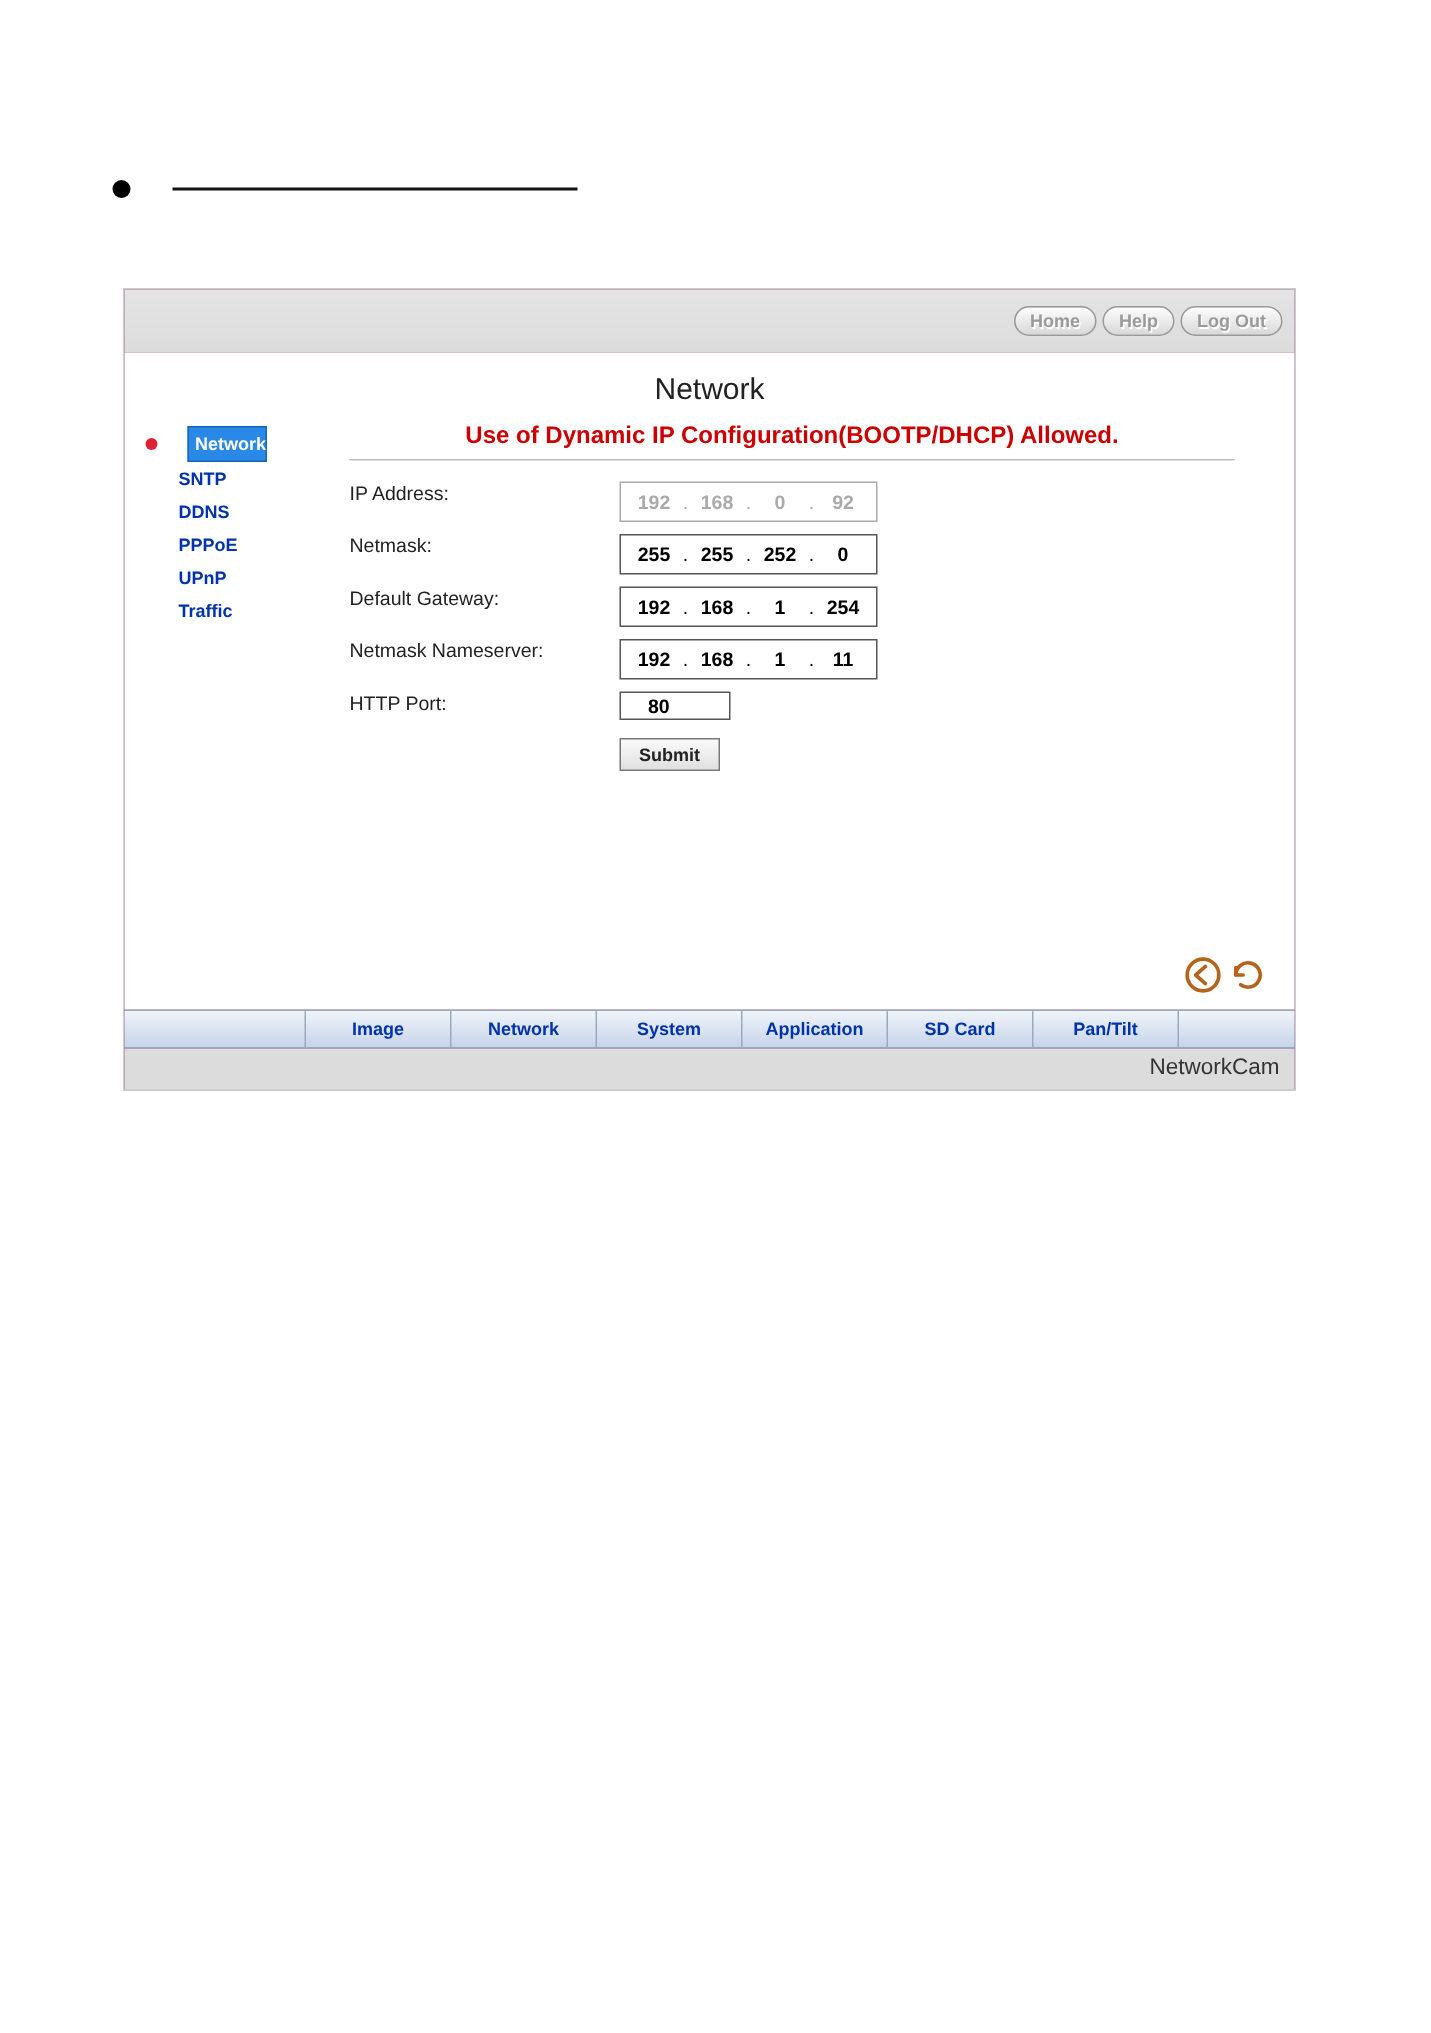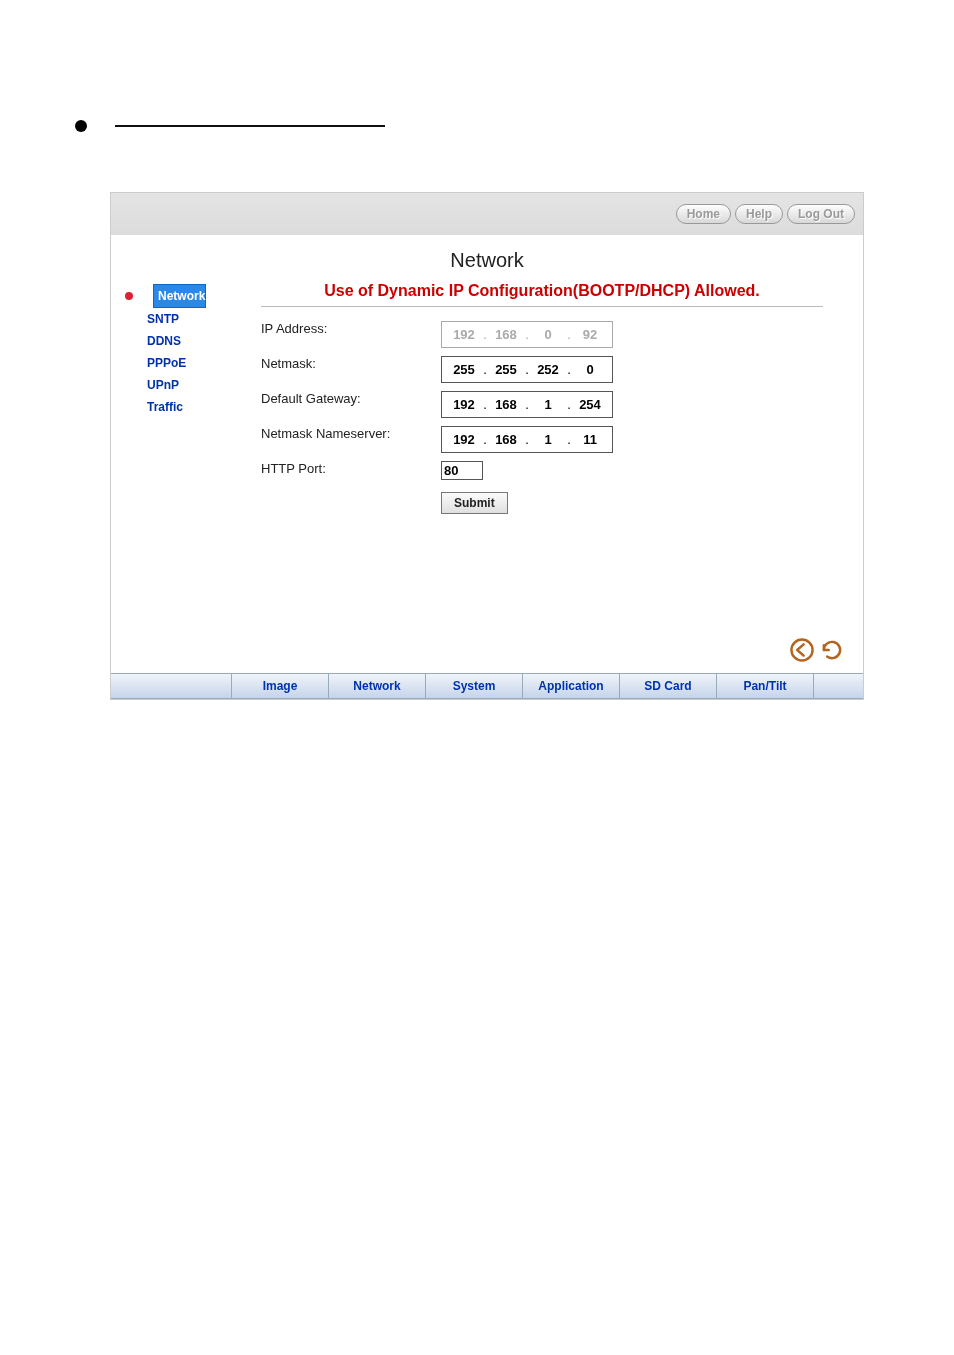--- a/index.html
+++ b/index.html
@@ -27,21 +27,21 @@
     background: #000;
     border-radius: 50%;
     margin-right: 28px;
   }
   .bullet-line {
     width: 270px;
     border-bottom: 2px solid #111;
     height: 0;
   }
   .app-window {
-    margin: 0 90px 0 110px;
+    margin: 0 90px 0 82px;
     background: #701a75;
     border: 1px solid #ccc;
   }
   .top-bar {
     height: 42px;
     background: linear-gradient(to bottom, #e4e4e4, #dcdcdc);
     display: flex;
     justify-content: flex-end;
     align-items: center;
     padding-right: 8px;
@@ -153,21 +153,21 @@
     font-size: inherit;
     font-weight: bold;
     background: transparent;
     color: inherit;
   }
   .ip-dot { width: 6px; text-align: center; }
   .port-input {
     width: 36px;
     border: 1px solid #555;
     font-size: 13px;
-    padding: 1px 2px;
+    padding: 1px 18px;
     font-weight: bold;
     font-family: Arial, sans-serif;
   }
   .submit-row {
     margin-top: 12px;
     margin-left: 180px;
   }
   .submit-btn {
     border: 1px solid #777;
     background: linear-gradient(to bottom, #fafafa, #e0e0e0);
@@ -347,14 +347,15 @@
 
     <div class="bottom-tabs-row">
       <div class="bottom-tab">Image</div>
       <div class="bottom-tab">Network</div>
       <div class="bottom-tab">System</div>
       <div class="bottom-tab">Application</div>
       <div class="bottom-tab">SD Card</div>
       <div class="bottom-tab">Pan/Tilt</div>
     </div>
 
+    <div class="brand-row">NetworkCam</div>
   </div>
 </div>
 
 </body></html>

